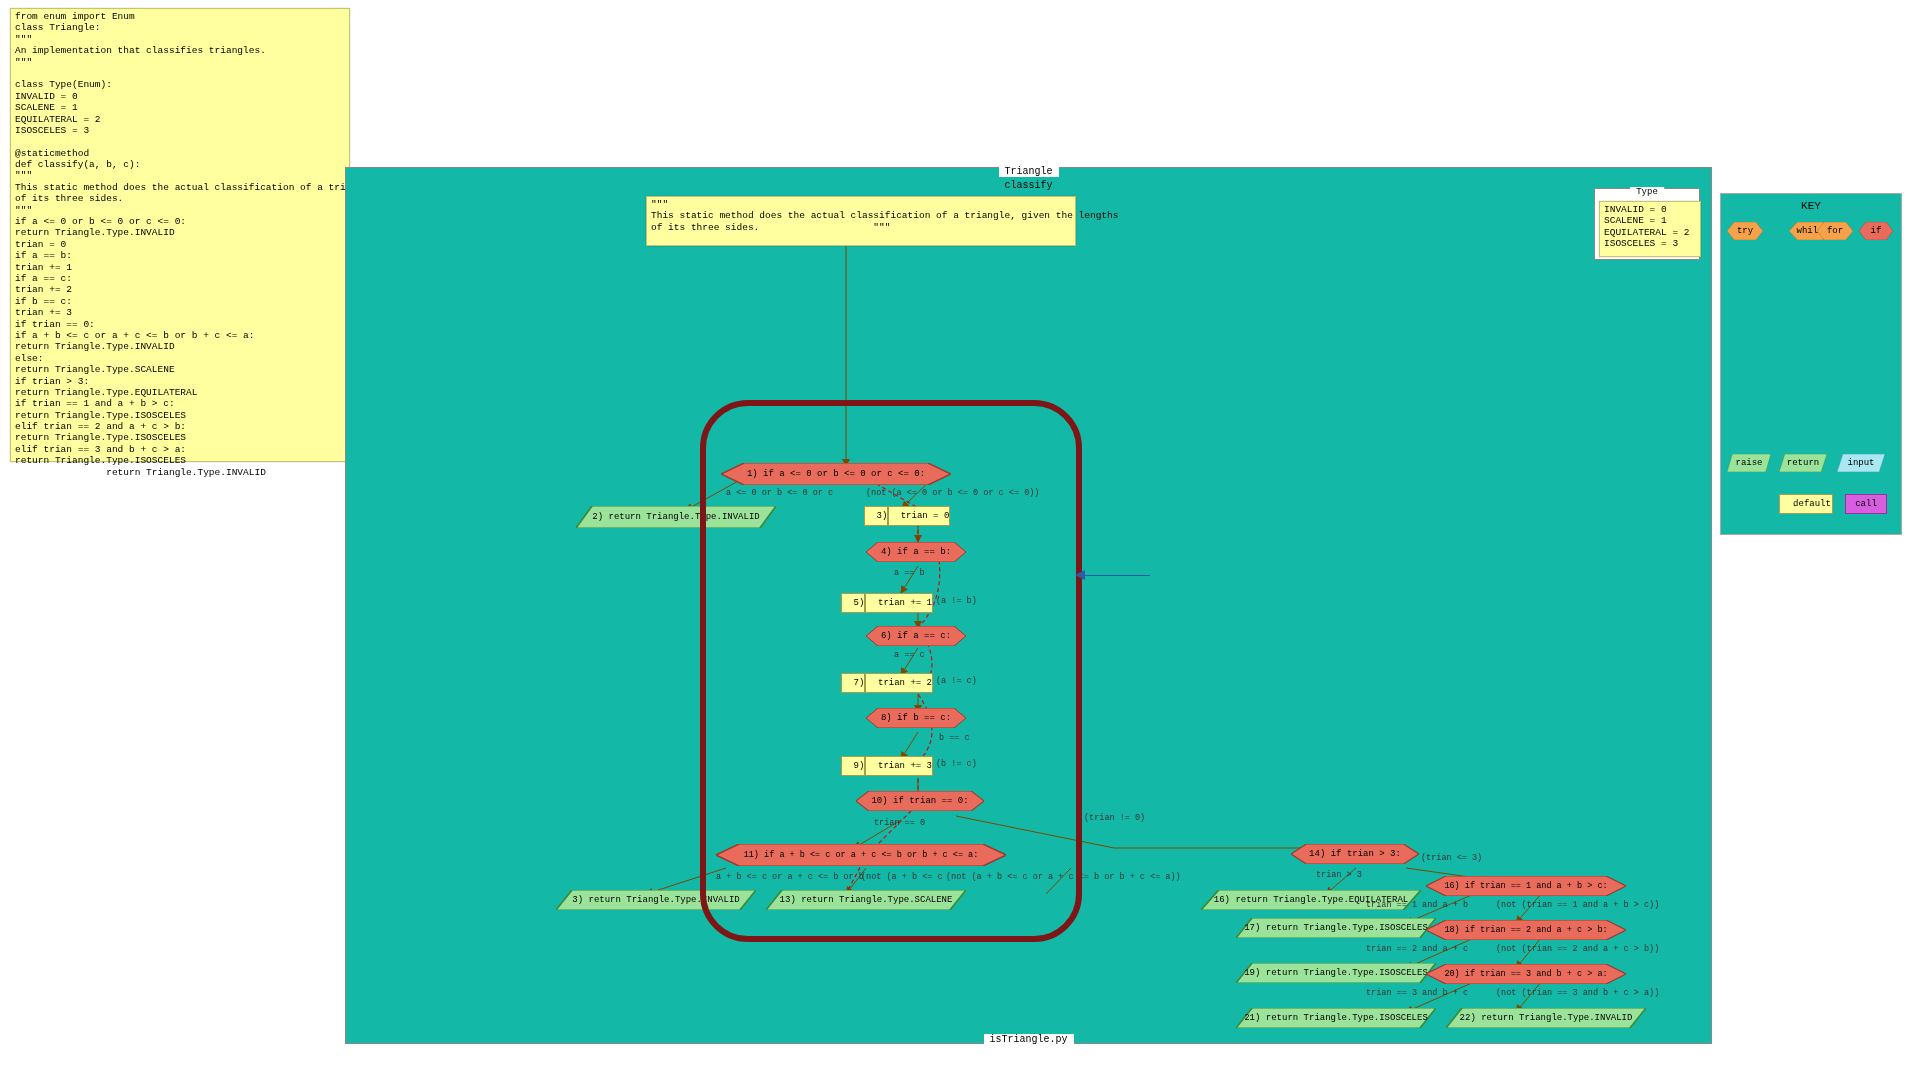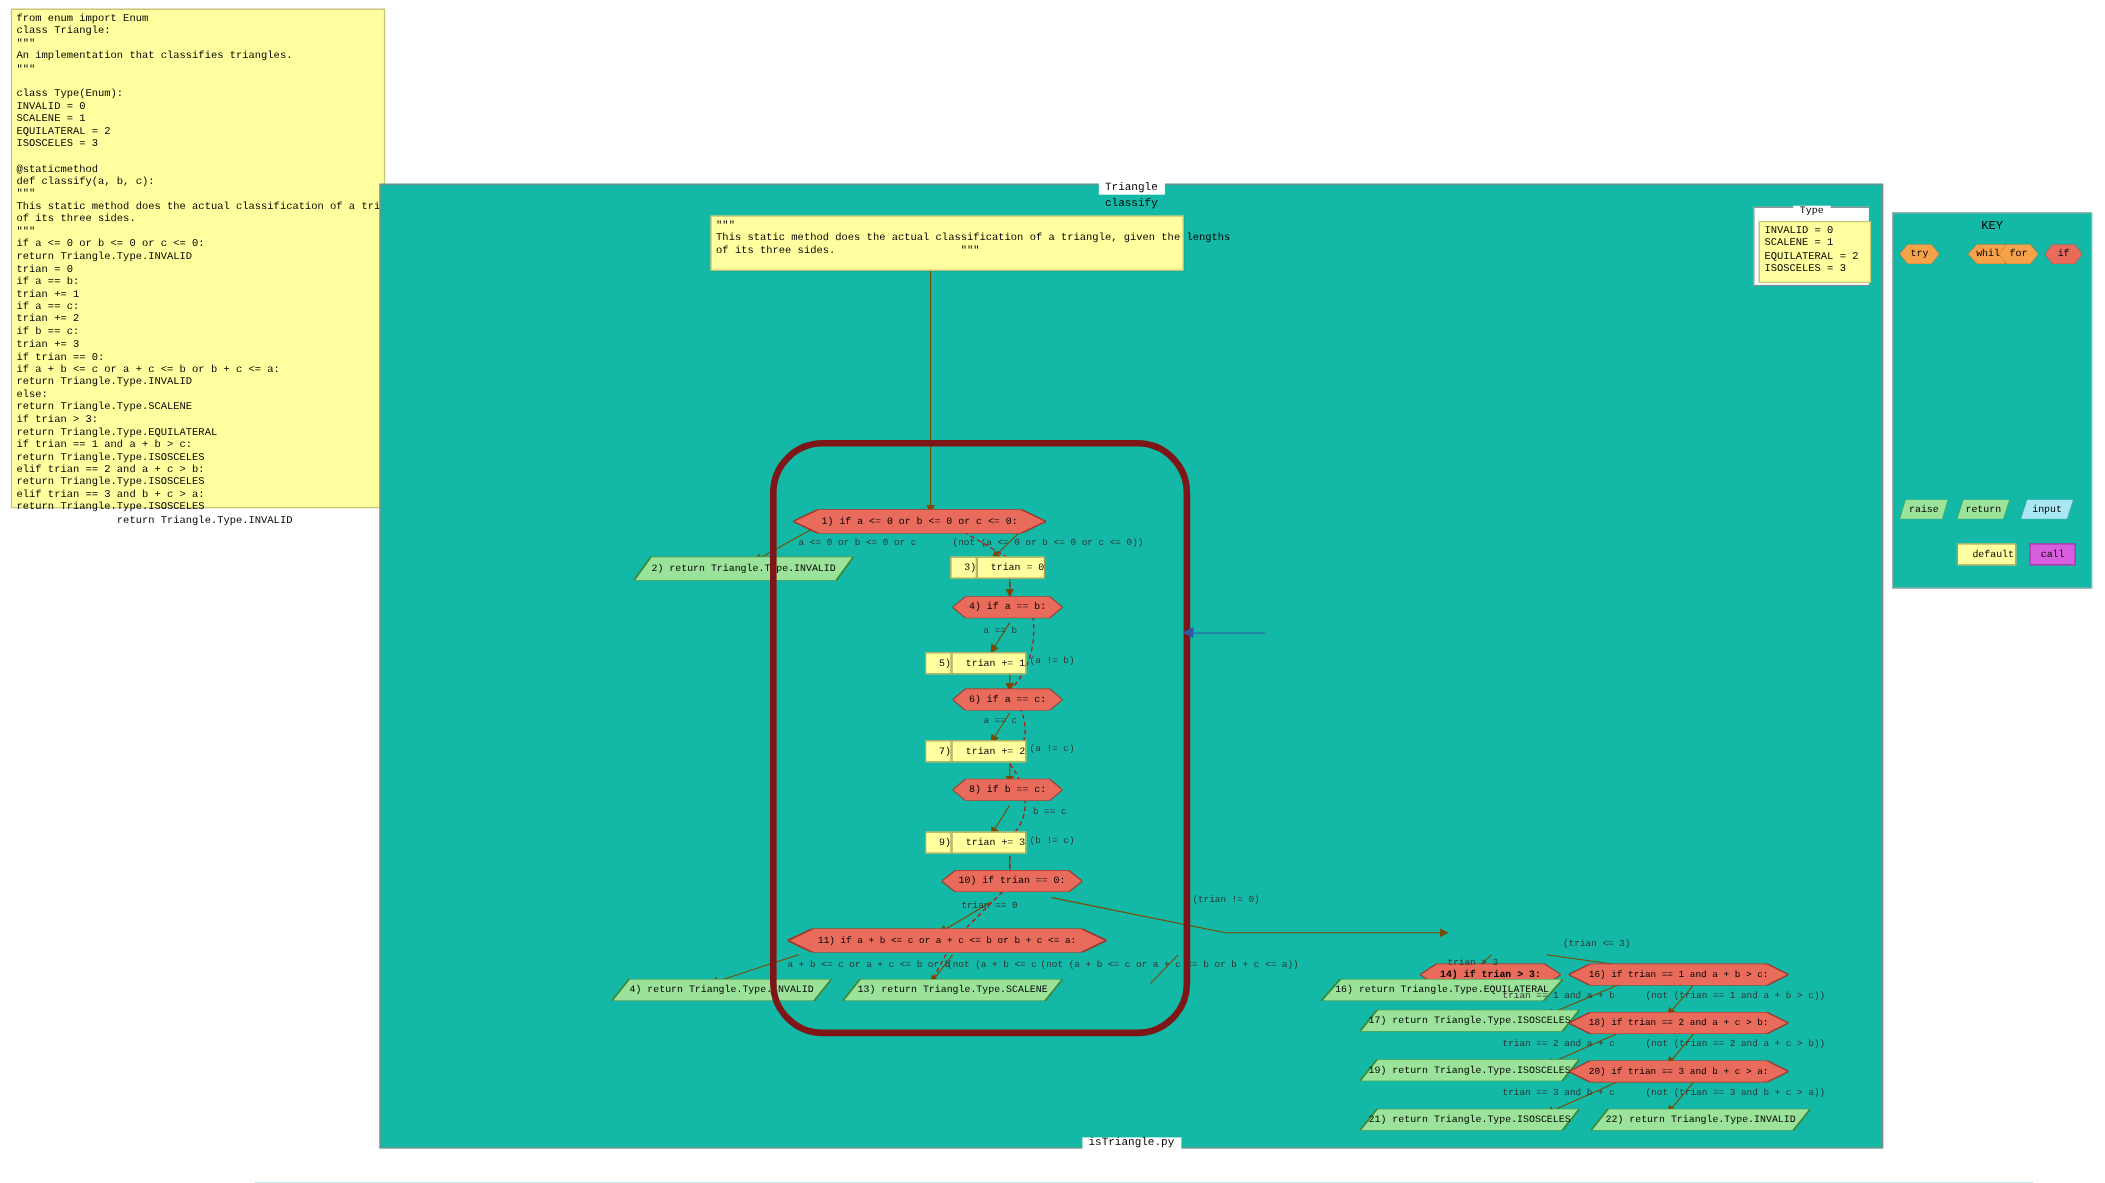--- a/index.html
+++ b/index.html
@@ -305,31 +305,31 @@
       <svg class="shape-svg" viewBox="0 0 100 20" preserveAspectRatio="none">
           <polygon points="0,10 8,0 92,0 100,10 92,20 8,20" fill="#e86b5c" stroke="#9c3a2d"></polygon>
         </svg>
       <div class="label" style="font-size:8.5px;">11) if a + b &lt;= c or a + c &lt;= b or b + c &lt;= a:</div>
     </div>
 
     <div class="node" style="left:210px; top:722px; width:200px; height:20px;">
       <svg class="shape-svg" viewBox="0 0 100 20" preserveAspectRatio="none">
           <polygon points="8,0 100,0 92,20 0,20" fill="#9be39b" stroke="#3a8c3a"></polygon>
         </svg>
-      <div class="label">4) return Triangle.Type.INVALID</div>
+      <div class="label">3) return Triangle.Type.INVALID</div>
     </div>
 
     <div class="node" style="left:420px; top:722px; width:200px; height:20px;">
       <svg class="shape-svg" viewBox="0 0 100 20" preserveAspectRatio="none">
           <polygon points="8,0 100,0 92,20 0,20" fill="#9be39b" stroke="#3a8c3a"></polygon>
         </svg>
       <div class="label">13) return Triangle.Type.SCALENE</div>
     </div>
 
-    <div class="node" style="left:945px; top:708px; width:128px; height:20px;font-weight:bold;">
+    <div class="node" style="left:945px; top:676px; width:128px; height:20px;">
       <svg class="shape-svg" viewBox="0 0 100 20" preserveAspectRatio="none">
           <polygon points="0,10 12,0 88,0 100,10 88,20 12,20" fill="#e86b5c" stroke="#9c3a2d"></polygon>
         </svg>
       <div class="label">14) if trian &gt; 3:</div>
     </div>
 
     <div class="node" style="left:855px; top:722px; width:220px; height:20px;">
       <svg class="shape-svg" viewBox="0 0 100 20" preserveAspectRatio="none">
           <polygon points="8,0 100,0 92,20 0,20" fill="#9be39b" stroke="#3a8c3a"></polygon>
         </svg>

